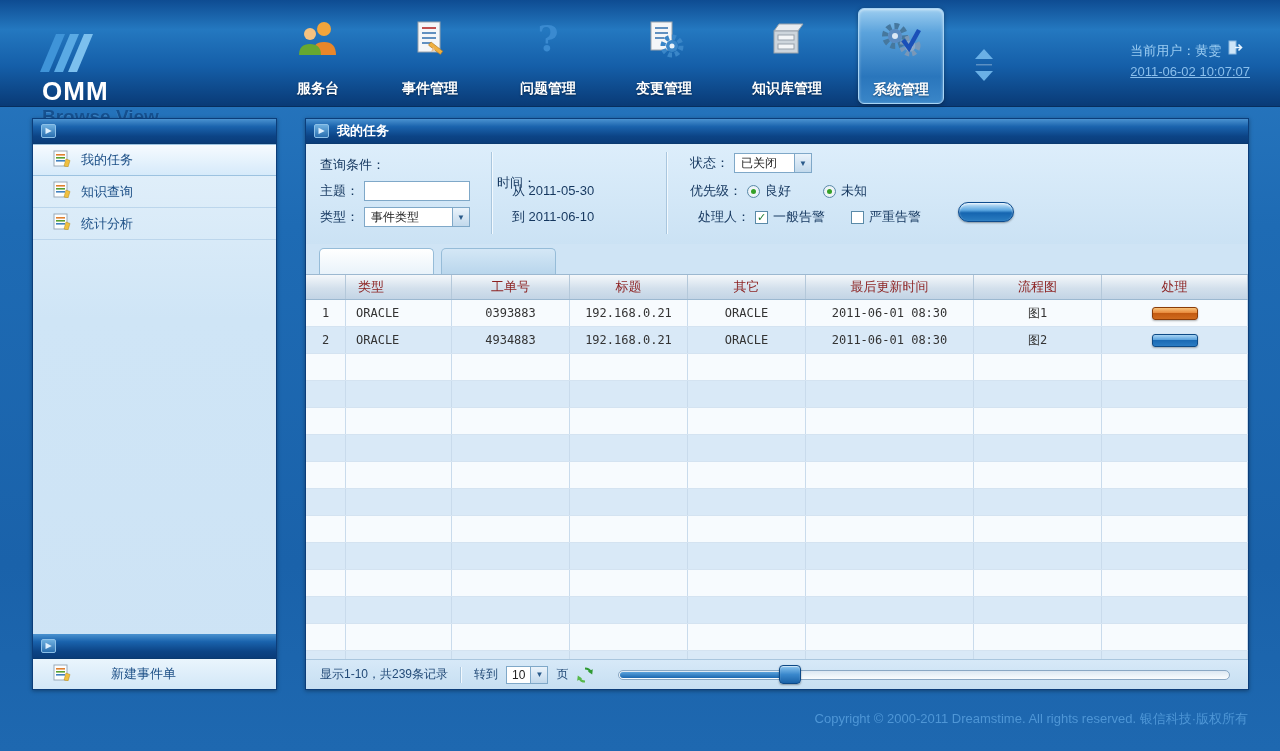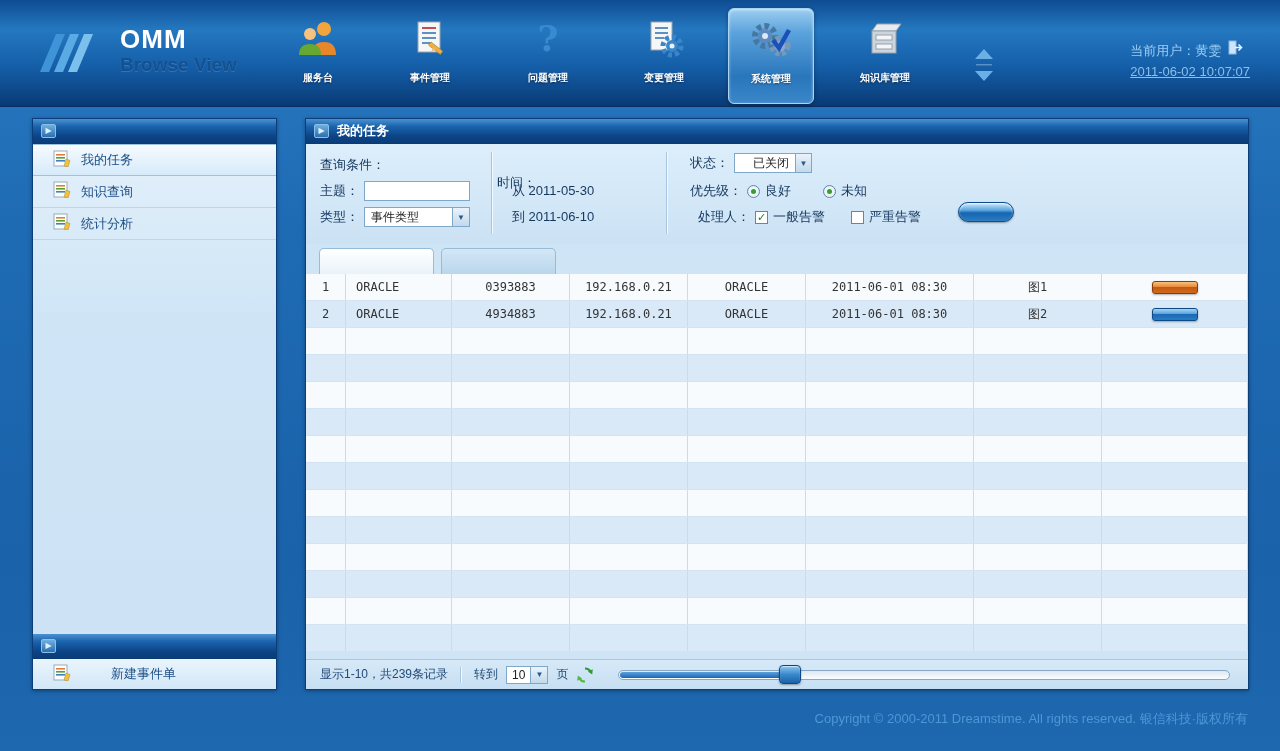--- a/index.html
+++ b/index.html
@@ -6,33 +6,33 @@
   html,body { width:1280px; height:751px; }
   body { font-family:"Liberation Sans","DejaVu Sans",sans-serif; }
 
   .screen { position:relative; width:1280px; height:751px; overflow:hidden;
     background:linear-gradient(180deg,#2a7ac2 0%,#1e6bb4 30%,#1a62aa 75%,#1e68b0 100%); }
 
   
   .topbar { position:absolute; top:0; left:0; right:0; height:107px;
     background:linear-gradient(180deg,#0e4c92 0%,#2478c0 28%,#155fa9 62%,#093a76 100%);
     border-bottom:1px solid #072e5e; }
-  .logo { position:absolute; left:38px; top:26px; display:flex; align-items:flex-start; }
+  .logo { position:absolute; left:38px; top:26px; display:flex; align-items:flex-start;flex-direction:column; }
   .logo-text { margin-left:4px; }
   .logo-title { color:#ffffff; font-size:26px; font-weight:bold; letter-spacing:1px; line-height:26px; }
   .logo-sub { color:#15508f; font-size:19px; font-weight:bold; line-height:22px; margin-top:2px; text-shadow:0 1px 1px rgba(160,210,250,.25); }
 
   .mainnav { position:absolute; left:272px; top:8px; height:96px; display:flex; gap:12px; }
   .nav-item { width:104px; display:flex; flex-direction:column; align-items:center; justify-content:flex-start;
     padding-top:6px; cursor:pointer; }
   .nav-item.w1{width:92px}.nav-item.w2{width:108px}.nav-item.w5{width:118px}.nav-item.w6{width:86px}
   .nav-item.active { background:linear-gradient(180deg,#9ccdf0 0%,#5ba3dc 25%,#2a76bc 72%,#3a86c8 100%);
     border:1px solid #a8d4f4; border-radius:6px; box-shadow:inset 0 1px 3px rgba(255,255,255,.55),0 1px 4px rgba(0,0,0,.35); }
   .nav-icon { height:50px; display:flex; align-items:center; justify-content:center; }
-  .nav-label { margin-top:7px; color:#ffffff; font-size:10px; font-weight:bold; text-shadow:0 1px 2px rgba(0,0,0,.45); white-space:nowrap; }
+  .nav-label { margin-top:16px; color:#ffffff; font-size:14px; font-weight:bold; text-shadow:0 1px 2px rgba(0,0,0,.45); white-space:nowrap; }
 
   .nav-arrows { position:absolute; left:972px; top:46px; cursor:pointer; }
 
   .userinfo { position:absolute; right:30px; top:40px; color:#9ccdf2; font-size:13px; line-height:21px; text-align:left; }
   .user-line { display:flex; align-items:center; gap:7px; }
   .time-line { color:#8abfec;text-decoration:underline; }
 
   
   .panel-bar { height:25px; flex:0 0 25px; display:flex; align-items:center; gap:8px; padding:0 8px;
     background:linear-gradient(180deg,#4a92d0 0%,#1a63ad 32%,#0c4486 72%,#0a3c79 100%);
@@ -181,45 +181,45 @@
             <rect x="12" y="9" width="13" height="2" fill="#6090c0"></rect>
             <rect x="12" y="14" width="13" height="2" fill="#6090c0"></rect>
             <rect x="12" y="19" width="9" height="2" fill="#6090c0"></rect>
             <circle cx="29" cy="28" r="9" fill="none" stroke="#3a86c8" stroke-width="5" stroke-dasharray="4 3"></circle>
             <circle cx="29" cy="28" r="6" fill="#3a86c8"></circle>
             <circle cx="29" cy="28" r="2.5" fill="#e8f2fa"></circle>
           </svg>
         </span>
         <span class="nav-label">变更管理</span>
       </div>
+      <div class="nav-item w5">
+        <span class="nav-icon">
+          <svg width="42" height="42" viewBox="0 0 42 42">
+            <polygon points="8,13 32,13 37,6 13,6" fill="#e8ecf0" stroke="#98a2ac"></polygon>
+            <rect x="8" y="13" width="24" height="22" fill="#cdd5dc" stroke="#98a2ac"></rect>
+            <rect x="12" y="17" width="16" height="5" fill="#f4f6f8" stroke="#98a2ac"></rect>
+            <rect x="12" y="26" width="16" height="5" fill="#f4f6f8" stroke="#98a2ac"></rect>
+          </svg>
+        </span>
+        <span class="nav-label">知识库管理</span>
+      </div>
       <div class="nav-item w6 active">
         <span class="nav-icon">
           <svg width="46" height="42" viewBox="0 0 46 42">
             <circle cx="17" cy="17" r="10" fill="none" stroke="#46789e" stroke-width="6" stroke-dasharray="4.5 3.2"></circle>
             <circle cx="17" cy="17" r="7" fill="#5a8ac0"></circle>
             <circle cx="17" cy="17" r="3" fill="#dce8f4"></circle>
             <circle cx="32" cy="27" r="8" fill="none" stroke="#7a98b8" stroke-width="5" stroke-dasharray="3.8 2.8"></circle>
             <circle cx="32" cy="27" r="5.5" fill="#8aa8c8"></circle>
             <circle cx="32" cy="27" r="2.5" fill="#e8f0f8"></circle>
             <path d="M25 21 l6 8 l10 -18" stroke="#1a50b8" stroke-width="4.5" fill="none"></path>
           </svg>
         </span>
         <span class="nav-label">系统管理</span>
       </div>
-      <div class="nav-item w5">
-        <span class="nav-icon">
-          <svg width="42" height="42" viewBox="0 0 42 42">
-            <polygon points="8,13 32,13 37,6 13,6" fill="#e8ecf0" stroke="#98a2ac"></polygon>
-            <rect x="8" y="13" width="24" height="22" fill="#cdd5dc" stroke="#98a2ac"></rect>
-            <rect x="12" y="17" width="16" height="5" fill="#f4f6f8" stroke="#98a2ac"></rect>
-            <rect x="12" y="26" width="16" height="5" fill="#f4f6f8" stroke="#98a2ac"></rect>
-          </svg>
-        </span>
-        <span class="nav-label">知识库管理</span>
-      </div>
     </nav>
 
     <div class="nav-arrows">
       <svg width="24" height="38" viewBox="0 0 24 38">
         <polygon points="12,3 21,13 3,13" fill="#6ab0e6"></polygon>
         <rect x="4" y="18" width="16" height="1.5" fill="rgba(255,255,255,0.3)"></rect>
         <polygon points="12,35 21,25 3,25" fill="#6ab0e6"></polygon>
       </svg>
     </div>
 
@@ -329,21 +329,21 @@
         <span>从 2011-05-30</span>
       </div>
       <div class="fr" style="left:206px; top:62px;">
         <span>到 2011-06-10</span>
       </div>
 
       <div class="fdiv" style="left:360px;"></div>
 
       <div class="fr" style="left:384px; top:8px;">
         <span>状态：</span>
-        <span class="fselect" style="width:78px;padding-left:12px;">
+        <span class="fselect" style="width:78px;">
           <span class="val" style="flex:1;">已关闭</span>
           <span class="sarrow">▼</span>
         </span>
       </div>
       <div class="fr" style="left:384px; top:36px;">
         <span>优先级：</span>
         <span class="radio on"></span>
         <span>良好</span>
         <span style="width:22px;"></span>
         <span class="radio on"></span>
@@ -364,20 +364,30 @@
     <div class="tabs">
       <div class="tab active">
         <span></span>
       </div>
       <div class="tab inactive">
         <span></span>
       </div>
     </div>
 
     <div class="table">
+      <div class="thead">
+        <div class="th c0"></div>
+        <div class="th c1">类型</div>
+        <div class="th c2">工单号</div>
+        <div class="th c3">标题</div>
+        <div class="th c4">其它</div>
+        <div class="th c5">最后更新时间</div>
+        <div class="th c6">流程图</div>
+        <div class="th c7">处理</div>
+      </div>
 
       <div class="tr even">
         <div class="td c0">1</div>
         <div class="td c1">ORACLE</div>
         <div class="td c2">0393883</div>
         <div class="td c3">192.168.0.21</div>
         <div class="td c4">ORACLE</div>
         <div class="td c5">2011-06-01 08:30</div>
         <div class="td c6">图1</div>
         <div class="td c7">

